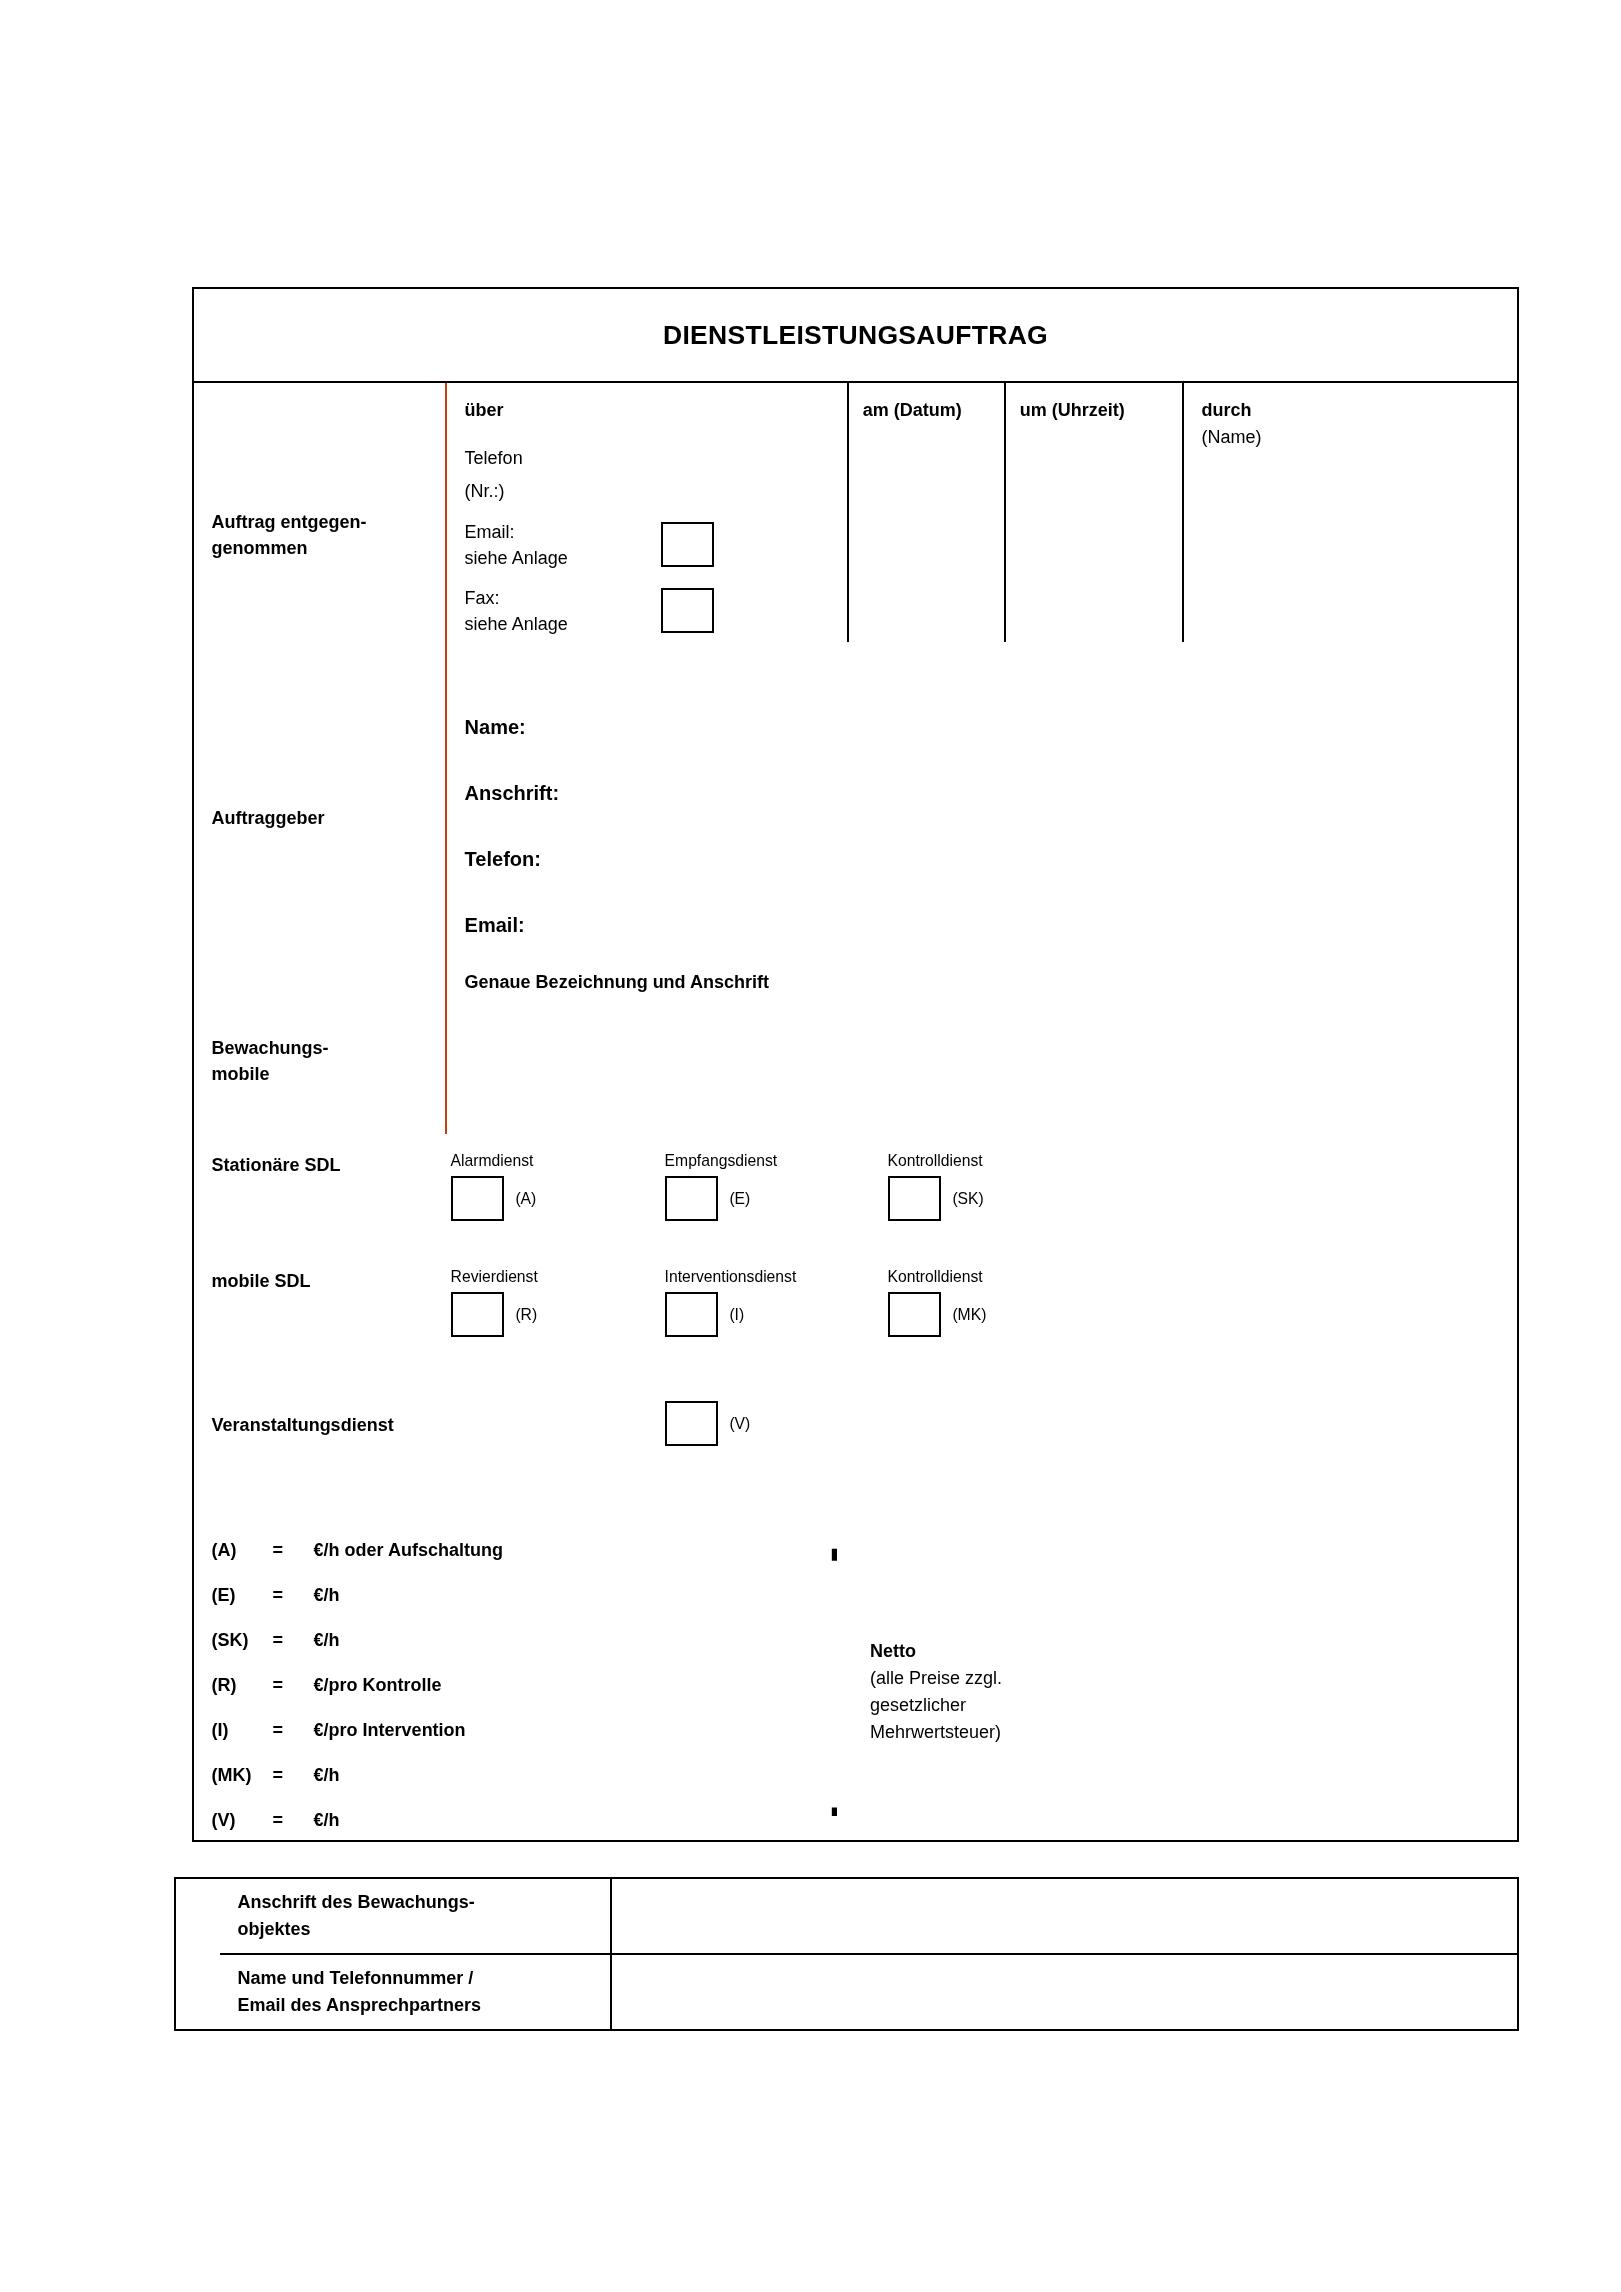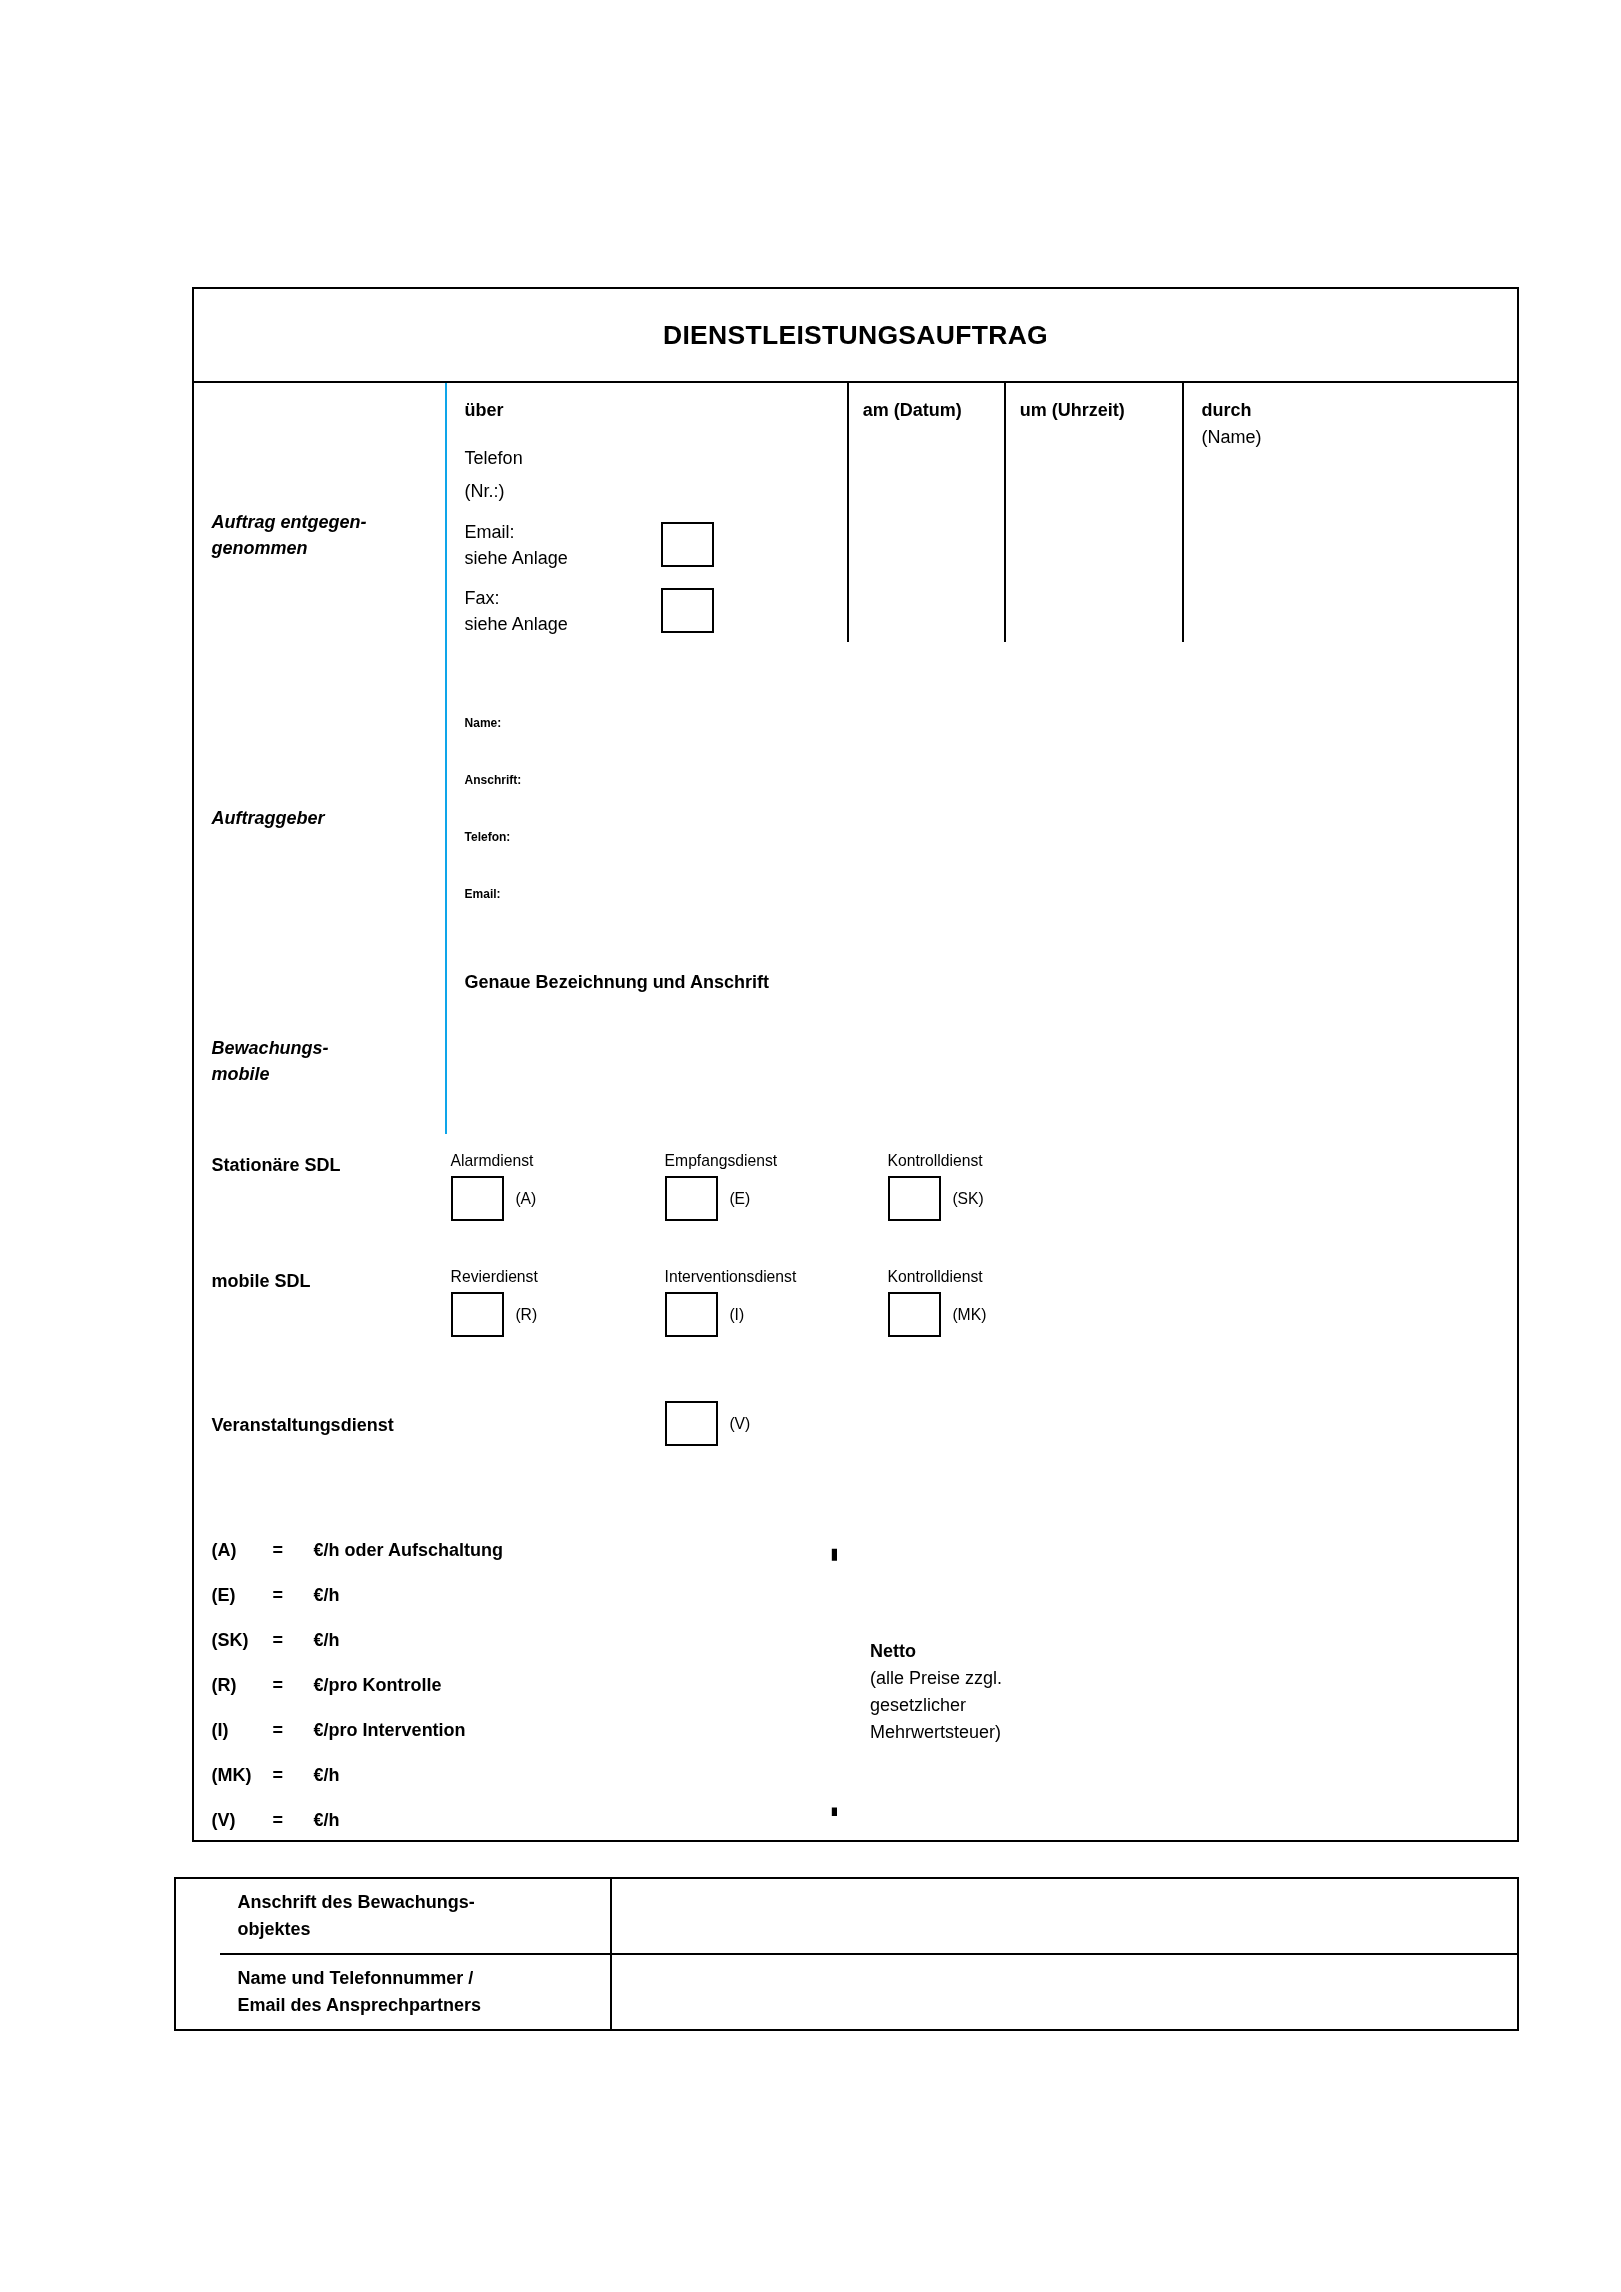--- a/index.html
+++ b/index.html
@@ -52,22 +52,21 @@
     align-items: stretch;
   }
   .label-col {
     width: 253px;
     min-width: 253px;
     box-sizing: border-box;
     padding: 0 0 0 17.6px;
     display: flex;
     flex-direction: column;
     justify-content: center;
-    border-right: 2px solid #0ea5e9;
-    font-style: italic;
+    border-right: 2px solid #c2410c;
   }
   .label-col .lbl {
     font-size: 18px;
     font-weight: bold;
     line-height: 1.45;
   }
   .label-col .lbl.normal {
     font-weight: normal;
   }
   .content-col {
@@ -131,21 +130,21 @@
     width: 53px;
     height: 45px;
     border: 2px solid #000;
     box-sizing: border-box;
     background: #fff;
   }
 
   
   .sec2 { height: 263px; }
   .sec2 .content-col { padding: 29px 0 0 17.6px; }
-  .sec2 .f { font-size: 12px; font-weight: bold; margin-bottom: 43px; }
+  .sec2 .f { font-size: 20px; font-weight: bold; margin-bottom: 43px; }
 
   
   .sec3 { height: 184px; }
   .sec3 .content-col { padding: 21.6px 0 0 17.6px; }
   .sec3 .f { font-size: 18px; font-weight: bold; }
   .sec3 .label-col { justify-content: flex-end; padding-bottom: 47px; }
 
   
   .sec4 { height: 388px; }
   .sec4 .label-col { justify-content: flex-start; padding-top: 19.6px; }

